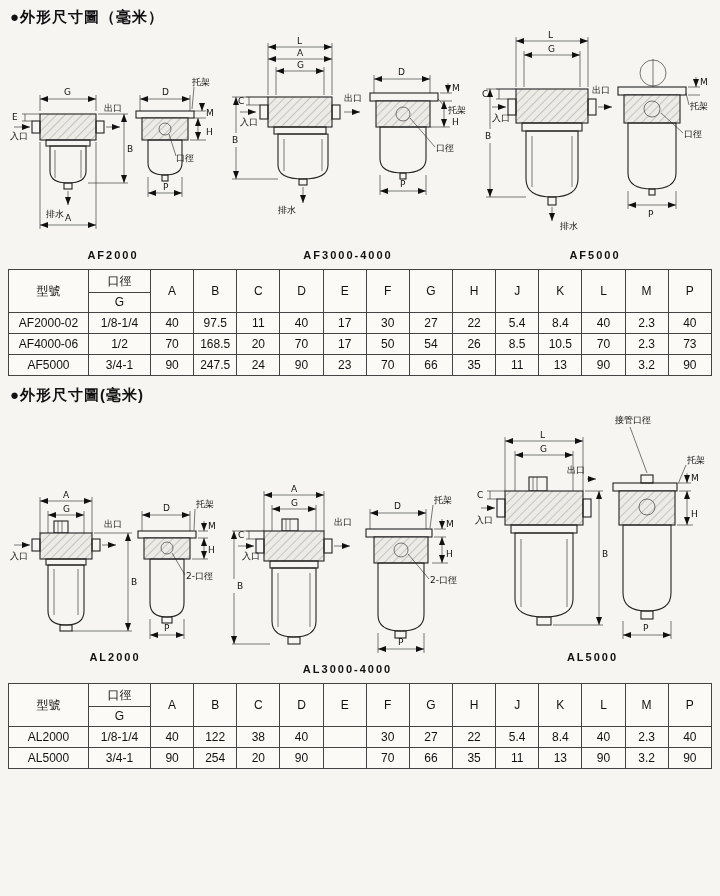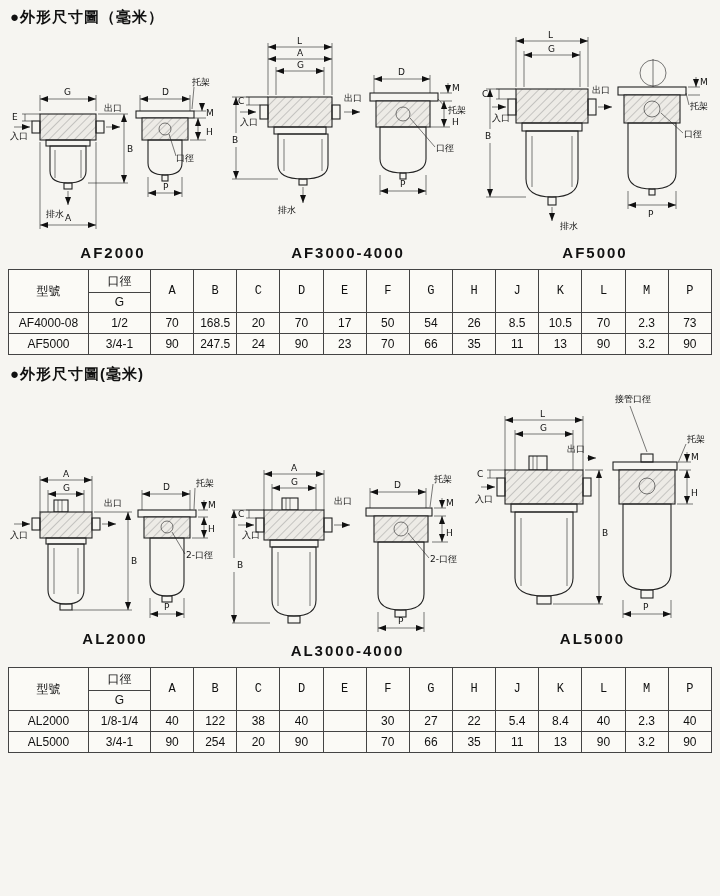--- a/index.html
+++ b/index.html
@@ -20,21 +20,21 @@
   .fig-row {
     display: flex;
     justify-content: space-between;
     align-items: flex-start;
     padding: 0 2px;
   }
   figure.fig { display: flex; flex-direction: column; align-items: center; }
   .fig-row.r1 figure.fig { height: 232px; }
   .cap {
     font-weight: bold;
-    font-size: 15px;
+    font-size: 11px;
     letter-spacing: 2px;
     margin-top: auto;
     padding-top: 2px;
   }
   .fig-row.r2 .cap { margin-top: 2px; }
   .mt30 { margin-top: 30px; } .mt6 { margin-top: 6px; } .mt0 { margin-top: 0; }
   .mt56 { margin-top: 56px; } .mt46 { margin-top: 46px; }
 
   svg text { font-family: "DejaVu Sans", sans-serif; fill: #111; }
   .dt { font-size: 9px; }
@@ -53,21 +53,21 @@
   }
   .dim-table th, .dim-table td {
     border: 1px solid #444;
     text-align: center;
     font-size: 12px;
   }
   .dim-table th { font-weight: normal; padding: 0; }
   .dim-table td { height: 21px; padding: 1px 0; }
   .port-top { border-bottom: 1px solid #444; padding: 3px 0 2px; }
   .port-sub { padding: 2px 0 3px; }
-  .dim-table th.plain { padding: 3px 8px; font-family: Liberation Mono, monospace; }
+  .dim-table th.plain { padding: 3px 8px; }
 </style>
 </head>
 <body>
 
 <svg width="0" height="0" style="position:absolute" aria-hidden="true">
   <defs>
     <pattern id="hatch" width="6" height="6" patternUnits="userSpaceOnUse" patternTransform="rotate(45)">
       <rect width="6" height="6" fill="#edebe6"></rect>
       <line x1="0" y1="0" x2="0" y2="6" stroke="#777" stroke-width="0.7"></line>
     </pattern>
@@ -315,21 +315,38 @@
           <th class="plain">H</th>
           <th class="plain">J</th>
           <th class="plain">K</th>
           <th class="plain">L</th>
           <th class="plain">M</th>
           <th class="plain">P</th>
         </tr>
       </thead>
       <tbody>
         <tr>
-          <td>AF4000-08</td>
+          <td>AF2000-02</td>
+          <td>1/8-1/4</td>
+          <td>40</td>
+          <td>97.5</td>
+          <td>11</td>
+          <td>40</td>
+          <td>17</td>
+          <td>30</td>
+          <td>27</td>
+          <td>22</td>
+          <td>5.4</td>
+          <td>8.4</td>
+          <td>40</td>
+          <td>2.3</td>
+          <td>40</td>
+        </tr>
+        <tr>
+          <td>AF4000-06</td>
           <td>1/2</td>
           <td>70</td>
           <td>168.5</td>
           <td>20</td>
           <td>70</td>
           <td>17</td>
           <td>50</td>
           <td>54</td>
           <td>26</td>
           <td>8.5</td>

